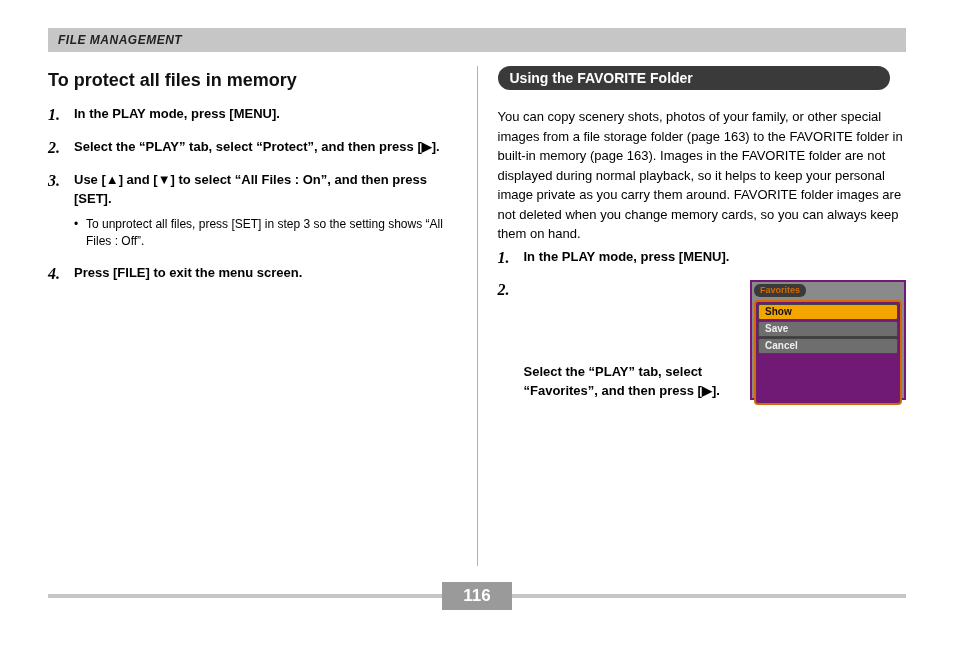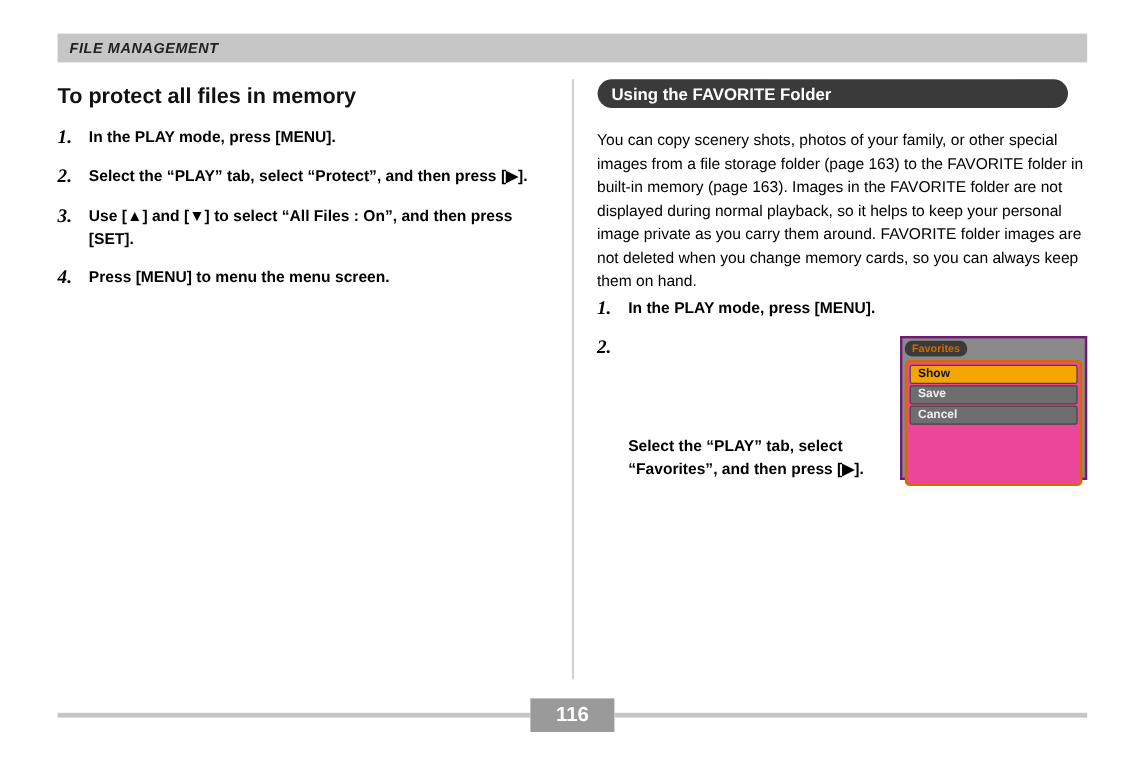--- a/index.html
+++ b/index.html
@@ -143,21 +143,21 @@
     color: #d46a00;
     border-radius: 6px;
     padding: 2px 6px;
     font-weight: bold;
     font-size: 9px;
   }
   .cm-body {
     border: 2px solid #d46a00;
     border-radius: 4px;
     padding: 2px;
-    background: #ec4899;
+    background: #701a75;
   }
   .cm-item {
     background: #6e6e6e;
     color: #eee;
     border: 1px solid #444;
     border-radius: 2px;
     padding: 2px 6px;
     margin-bottom: 1px;
     font-size: 10px;
   }
@@ -209,23 +209,24 @@
 
       <ol class="steps">
         <li>
           <span>In the PLAY mode, press [MENU].</span>
         </li>
         <li>
           <span>Select the “PLAY” tab, select “Protect”, and then press [▶].</span>
         </li>
         <li>
           <span>Use [▲] and [▼] to select “All Files : On”, and then press [SET].</span>
-        </li>
-        <li>
-          <span>Press [MENU] to menu the menu screen.</span>
+          <span class="note">To unprotect all files, press [SET] in step 3 so the setting shows “All Files : Off”.</span>
+        </li>
+        <li>
+          <span>Press [FILE] to exit the menu screen.</span>
         </li>
       </ol>
     </div>
 
     <div class="divider"></div>
 
     <div class="col right">
       <div class="pill-heading">Using the FAVORITE Folder</div>
 
       <p class="body-text">You can copy scenery shots, photos of your family, or other special images from a file storage folder (page 163) to the FAVORITE folder in built-in memory (page 163). Images in the FAVORITE folder are not displayed during normal playback, so it helps to keep your personal image private as you carry them around. FAVORITE folder images are not deleted when you change memory cards, so you can always keep them on hand.</p>

